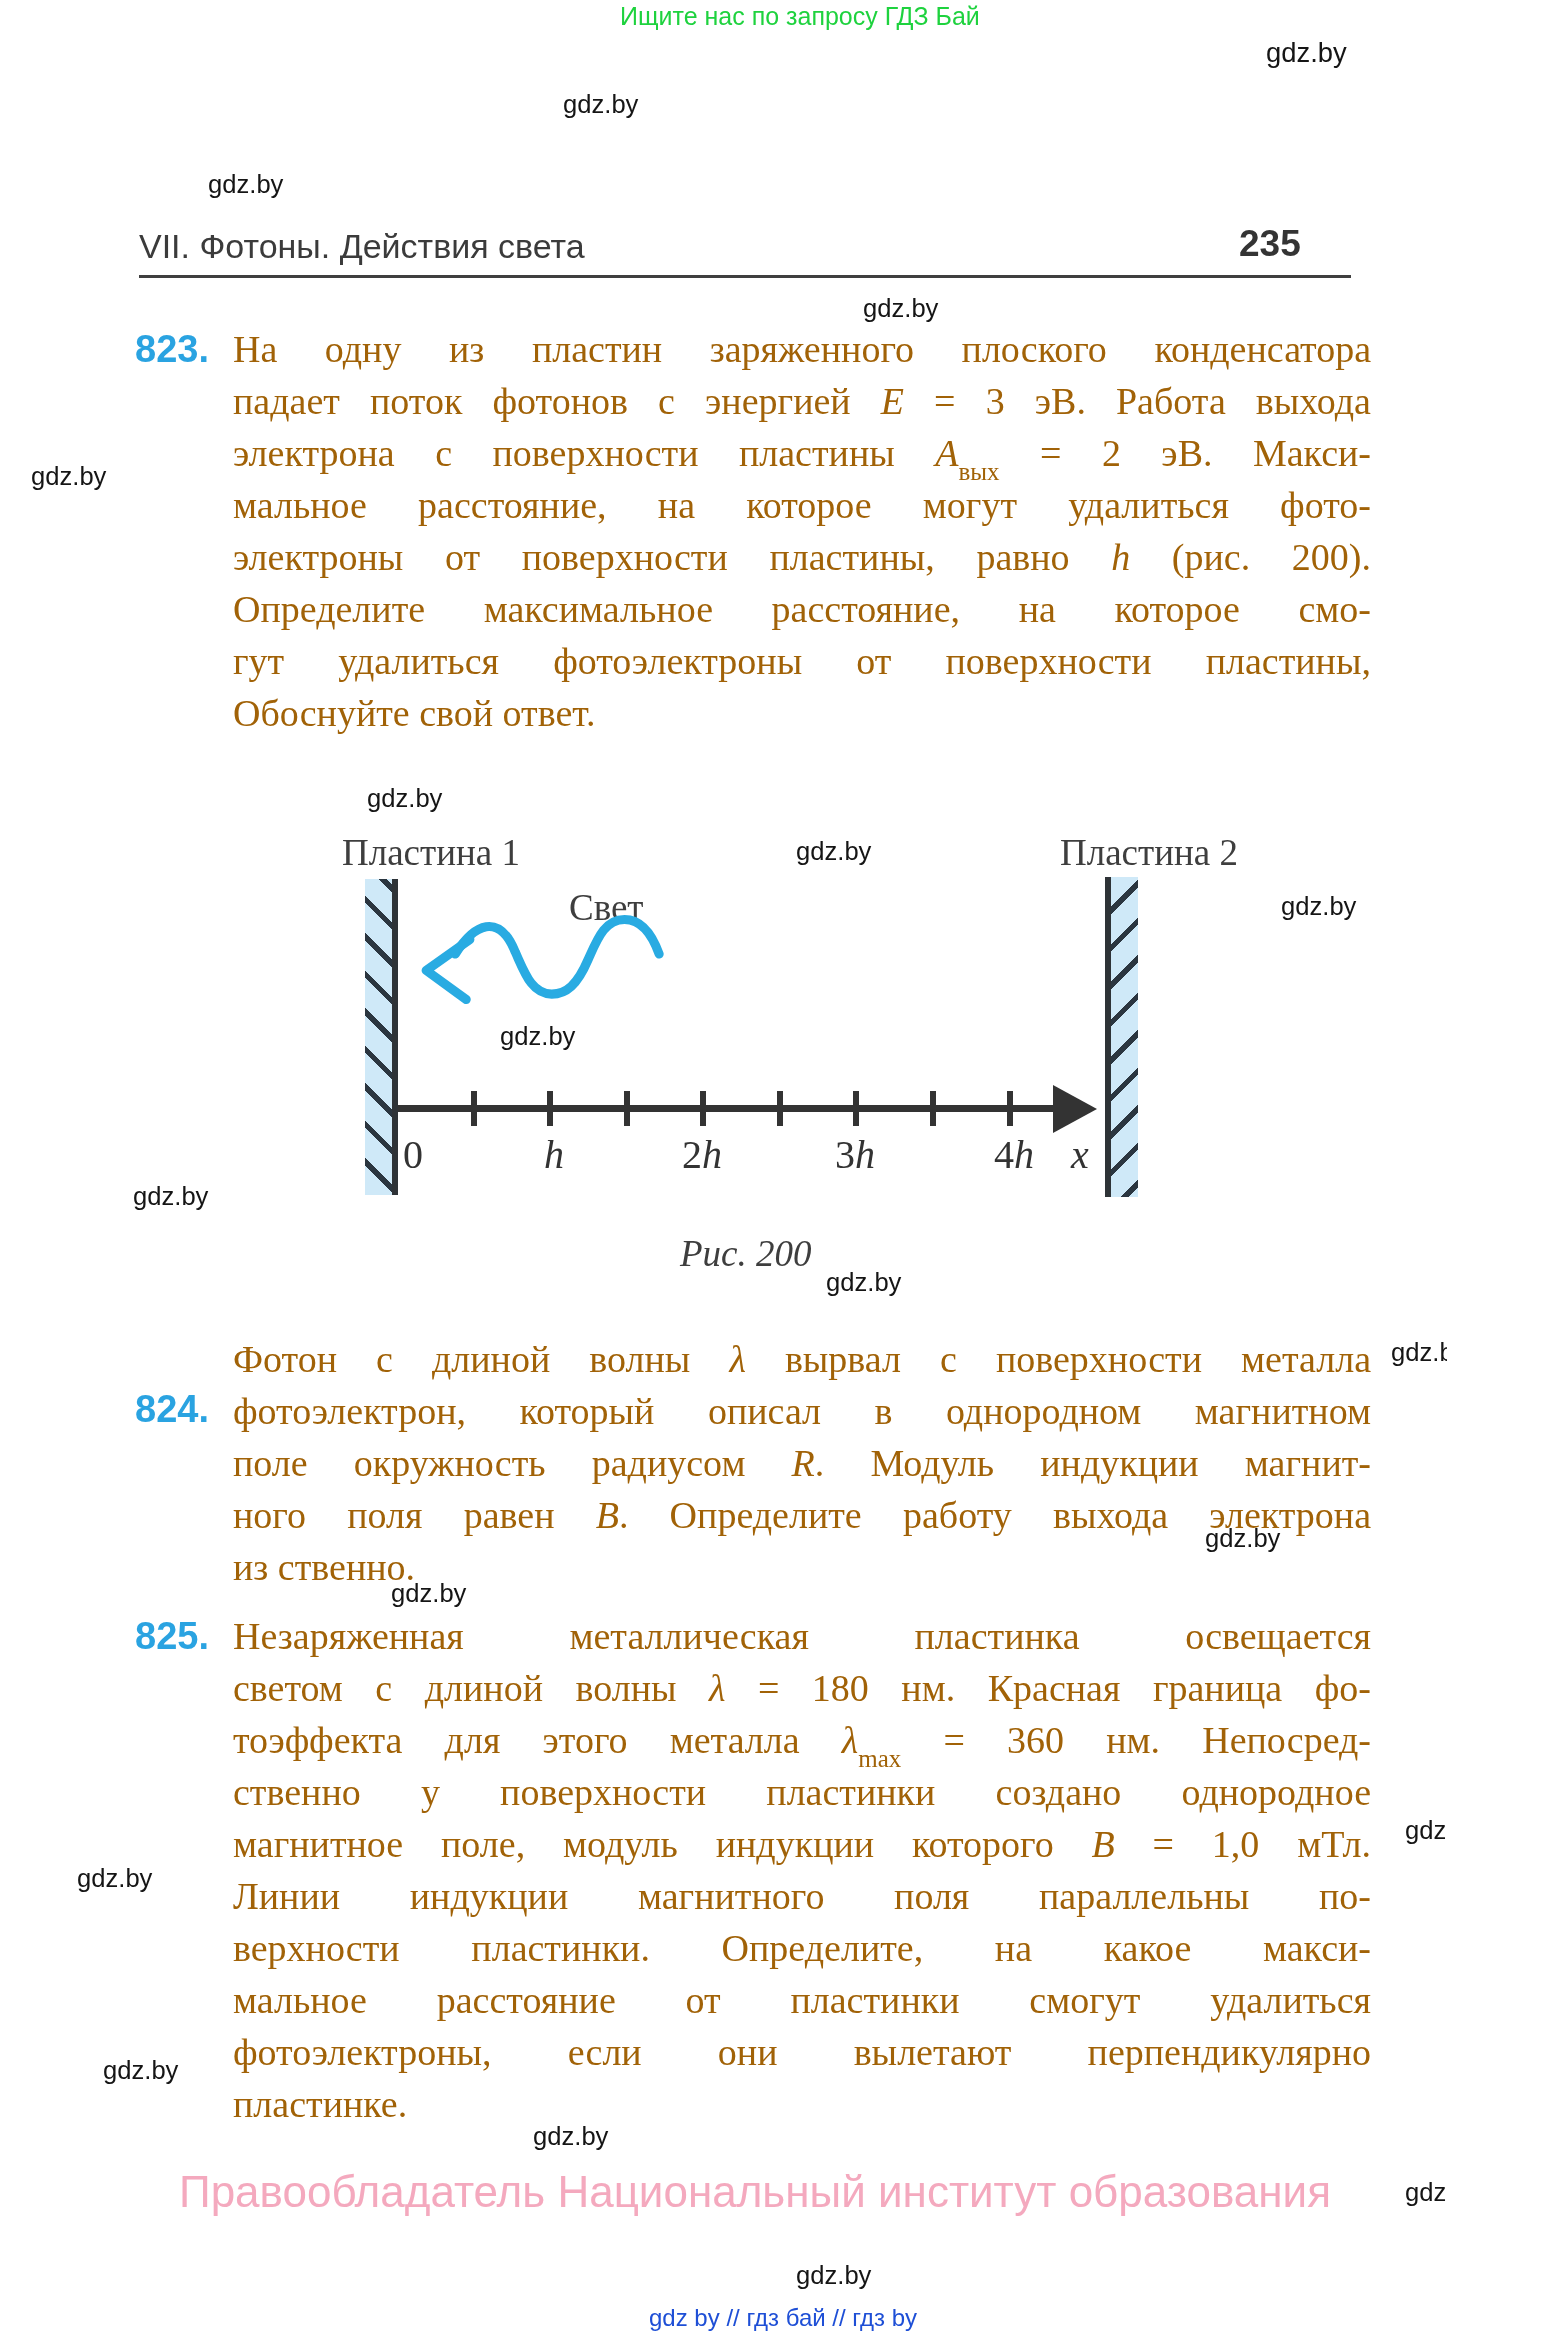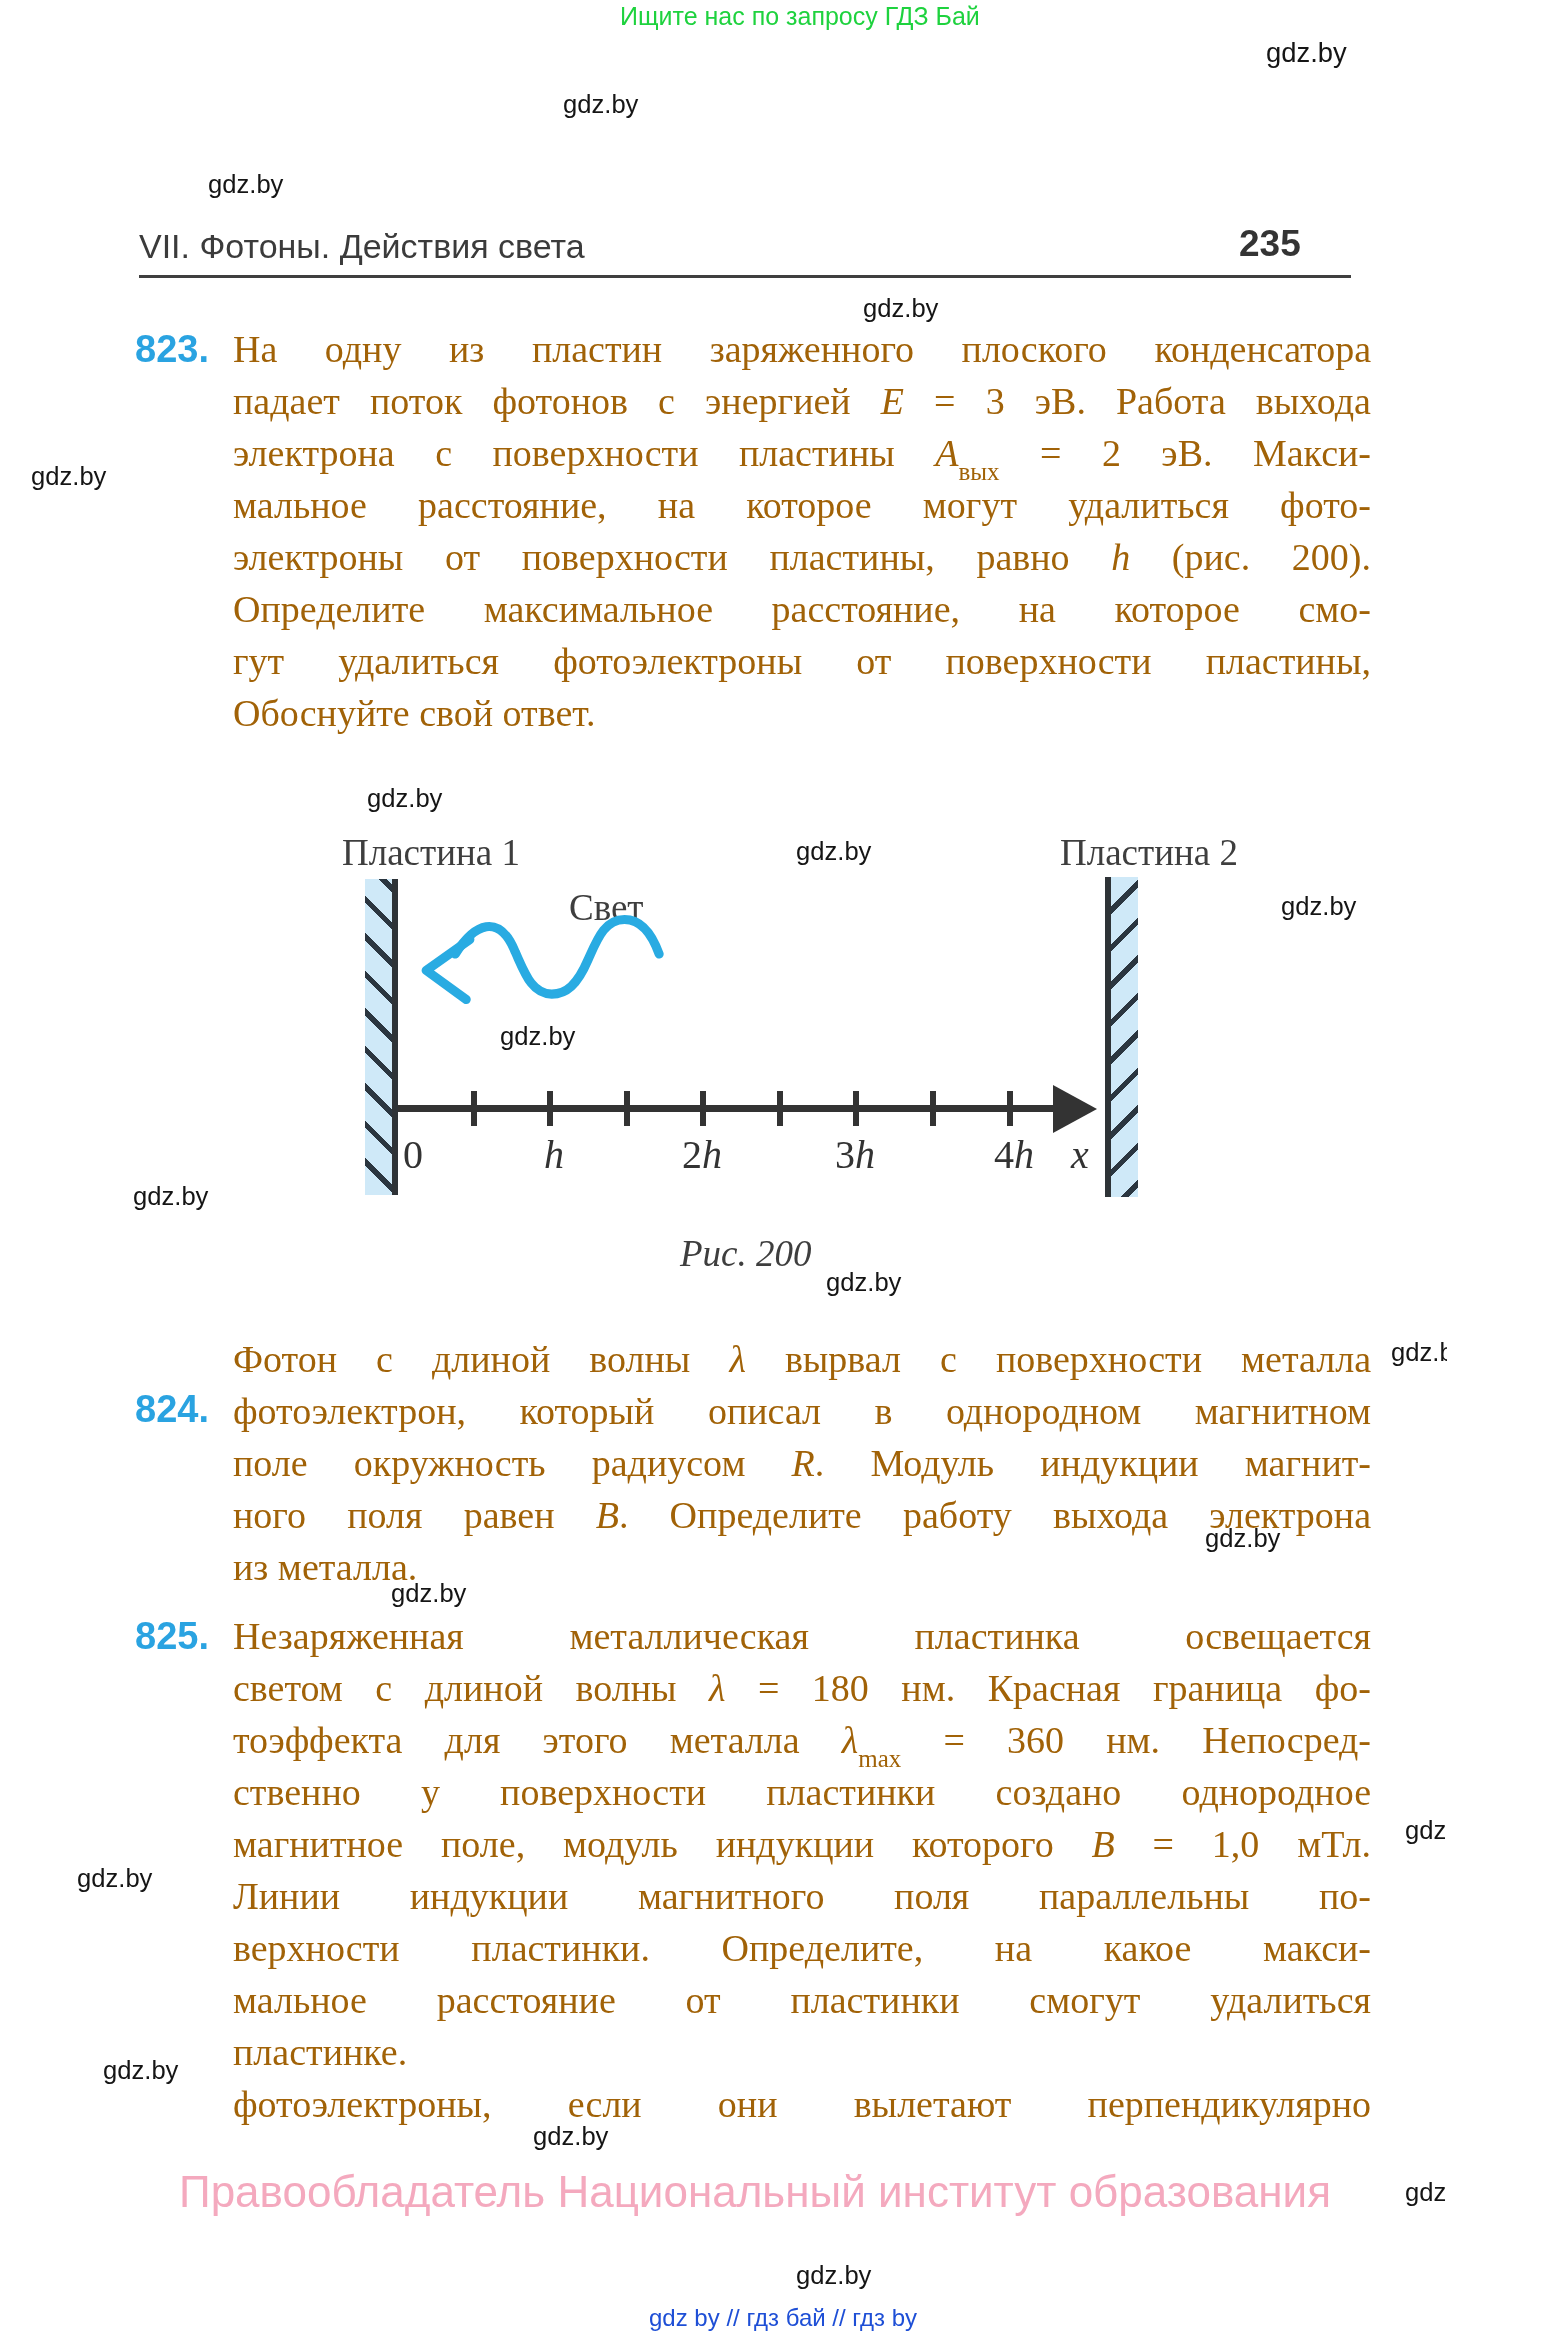--- a/index.html
+++ b/index.html
@@ -112,34 +112,34 @@
   <div class="axis-lab" style="left:1080px;"><span class="it">x</span></div>
 
   <div class="fig-caption">Рис. 200</div>
 
   <div class="prob-num" style="top:1383px;">824.</div>
   <div class="prob-text" style="top:1333px;">
       <div class="line"><span>Фотон с длиной волны </span><span class="it">λ</span><span> вырвал с поверхности металла</span></div>
       <div class="line"><span>фотоэлектрон, который описал в однородном магнитном</span></div>
       <div class="line"><span>поле окружность радиусом </span><span class="it">R</span><span>. Модуль индукции магнит-</span></div>
       <div class="line"><span>ного поля равен </span><span class="it">B</span><span>. Определите работу выхода электрона</span></div>
-      <div class="line short"><span>из металла.</span></div>
+      <div class="line short"><span>из ственно.</span></div>
     </div>
 
   <div class="prob-num" style="top:1610px;">825.</div>
   <div class="prob-text" style="top:1610px;">
       <div class="line"><span>Незаряженная металлическая пластинка освещается</span></div>
       <div class="line"><span>светом с длиной волны </span><span class="it">λ</span><span> = 180 нм. Красная граница фо-</span></div>
       <div class="line"><span>тоэффекта для этого металла </span><span class="it">λ</span><span class="sb">max</span><span> = 360 нм. Непосред-</span></div>
       <div class="line"><span>ственно у поверхности пластинки создано однородное</span></div>
       <div class="line"><span>магнитное поле, модуль индукции которого </span><span class="it">B</span><span> = 1,0 мТл.</span></div>
       <div class="line"><span>Линии индукции магнитного поля параллельны по-</span></div>
       <div class="line"><span>верхности пластинки. Определите, на какое макси-</span></div>
       <div class="line"><span>мальное расстояние от пластинки смогут удалиться</span></div>
+      <div class="line"><span>фотоэлектроны, если они вылетают перпендикулярно</span></div>
       <div class="line short"><span>пластинке.</span></div>
-      <div class="line"><span>фотоэлектроны, если они вылетают перпендикулярно</span></div>
     </div>
 
   <div class="copyright">Правообладатель Национальный институт образования</div>
   <div class="links-bottom">gdz by  //  гдз бай  //  гдз by</div>
 
 </div>
 
 
 </body></html>

